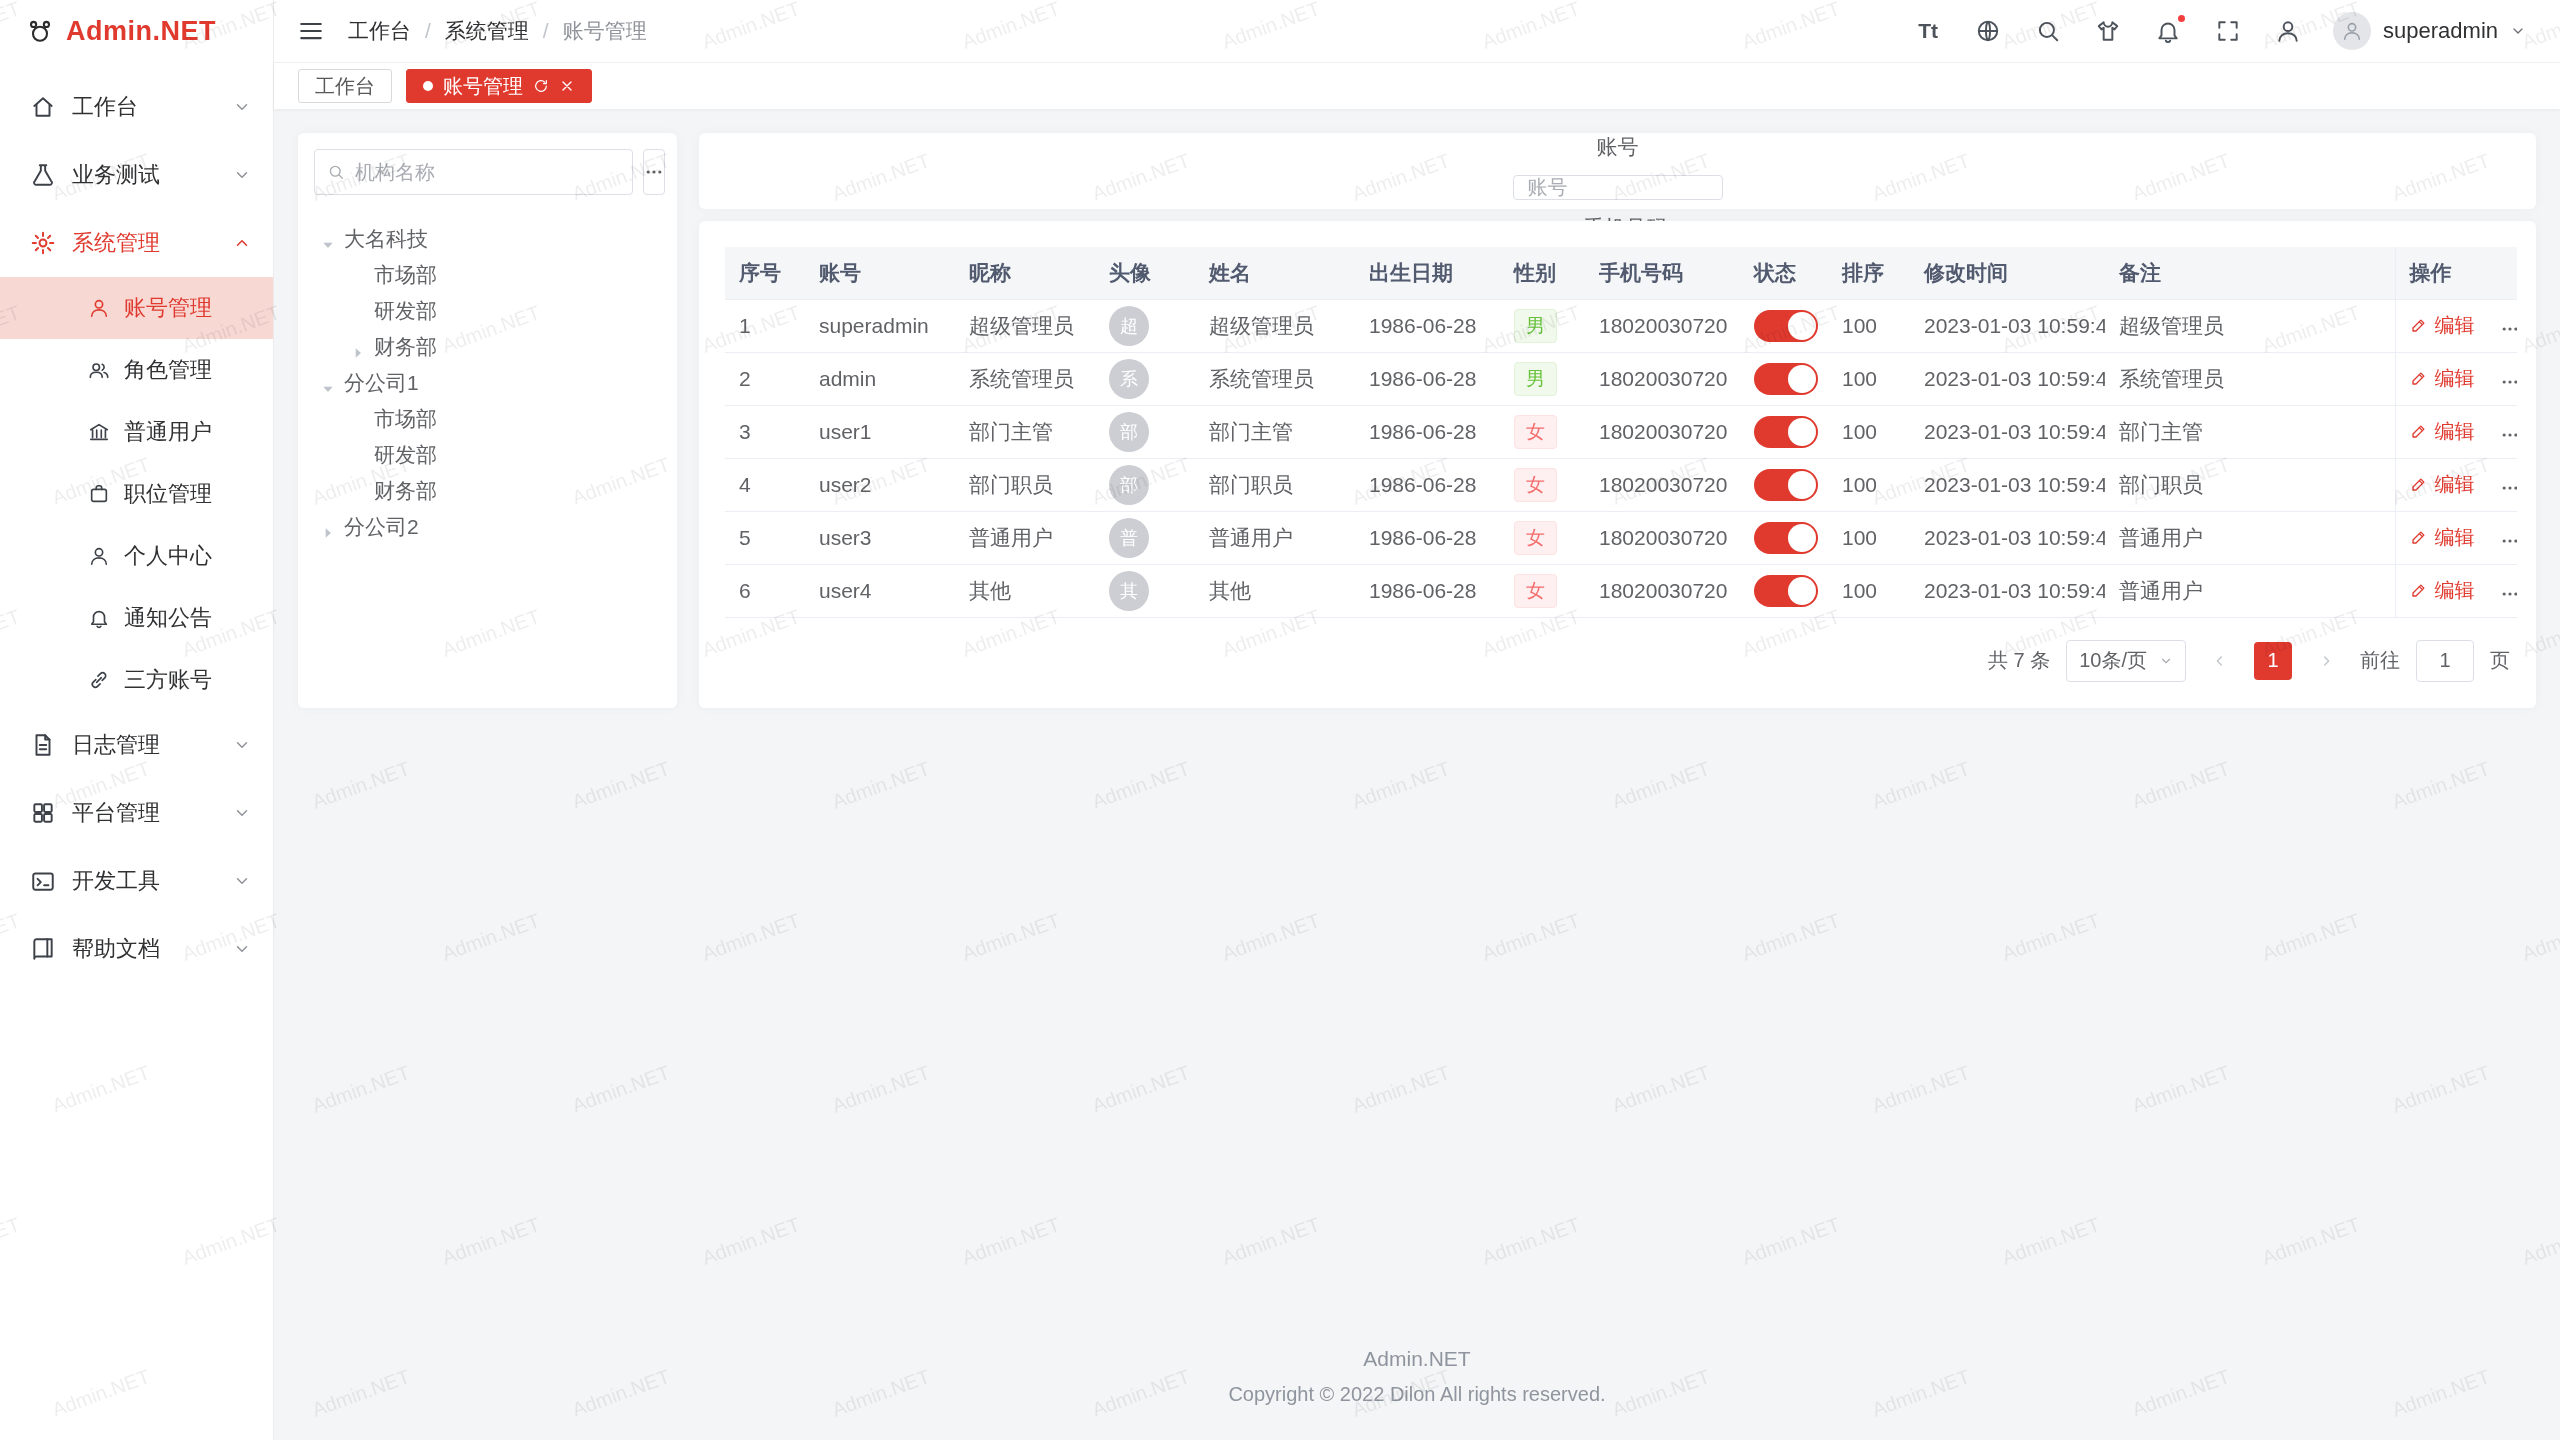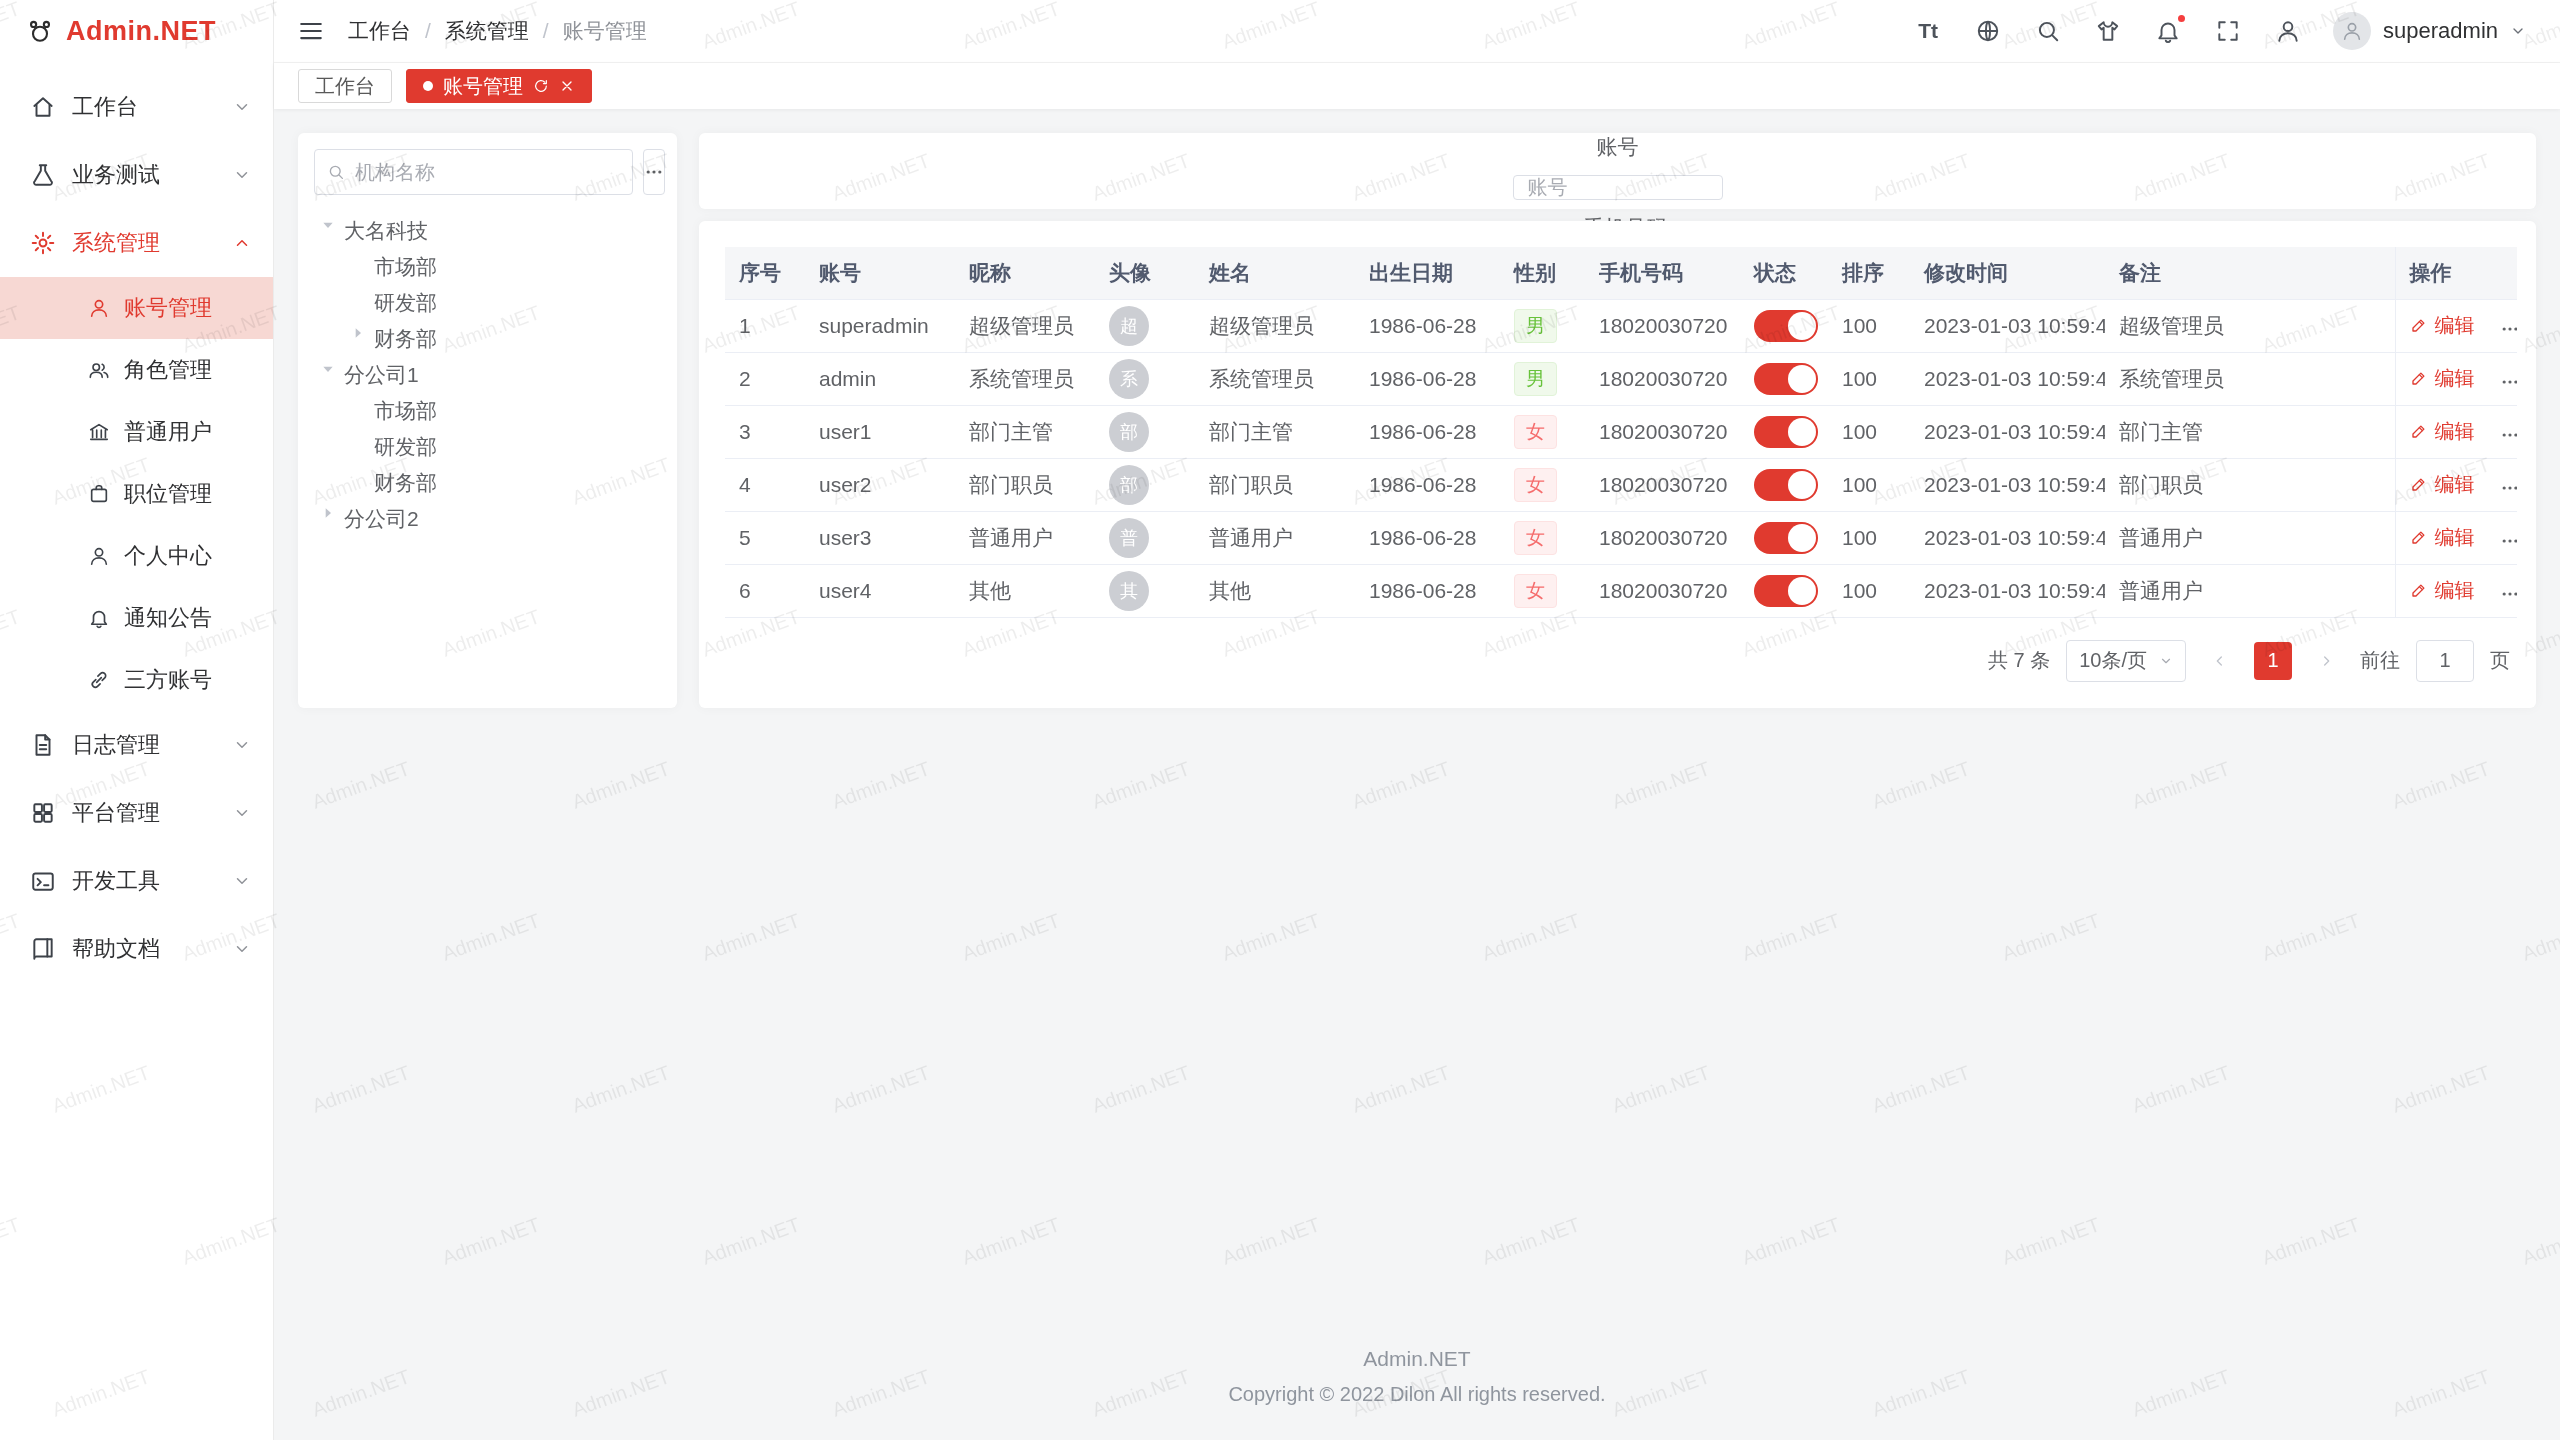--- a/index.html
+++ b/index.html
@@ -66,21 +66,21 @@
   .workrow{display:flex;gap:22px;align-items:stretch;}
   .card{background:#fff;border-radius:6px;box-shadow:0 0 12px rgba(0,0,0,.04);flex-direction:column;}
 
   .orgcard{width:379px;flex-shrink:0;padding:16px;display:flex;flex-direction:column;}
   .orgsearch{display:flex;gap:10px;margin-bottom:22px;}
   .searchbox{flex:1;height:46px;border:1px solid var(--border);border-radius:4px;display:flex;align-items:center;padding:0 12px;gap:10px;color:#a8abb2;background:#fff;}
   .searchbox input{border:none;outline:none;flex:1;min-width:0;font-size:20px;color:var(--txt2);background:transparent;font-family:inherit;}
   input::placeholder{color:#a8abb2;}
   .morebtn{width:48px;height:46px;border:1px solid var(--border);border-radius:4px;display:flex;align-items:center;justify-content:center;color:var(--txt2);cursor:pointer;background:#fff;}
   .tree{font-size:21px;color:var(--txt2);}
-  .tnode{display:flex;align-items:flex-start;height:36px;gap:8px;cursor:pointer;}
+  .tnode{display:flex;align-items:flex-end;height:36px;gap:8px;cursor:pointer;}
   .tnode .caret{color:#c0c4cc;}
   .tnode .caret.hide{visibility:hidden;}
   .lv0{padding-left:6px;}
   .lv1{padding-left:36px;}
 
   .rightcol{flex:1;display:flex;flex-direction:column;gap:12px;min-width:0;}
   .toolcard{height:76px;display:flex;align-items:center;padding:0 26px;gap:14px;flex-shrink:0;}
   .flabel{font-size:21px;color:var(--txt2);white-space:nowrap;}
   .flabel.ml{margin-left:16px;}
   .tinput{width:210px;height:46px;border:1px solid var(--border);border-radius:4px;padding:0 14px;font-size:20px;color:var(--txt2);outline:none;font-family:inherit;}

